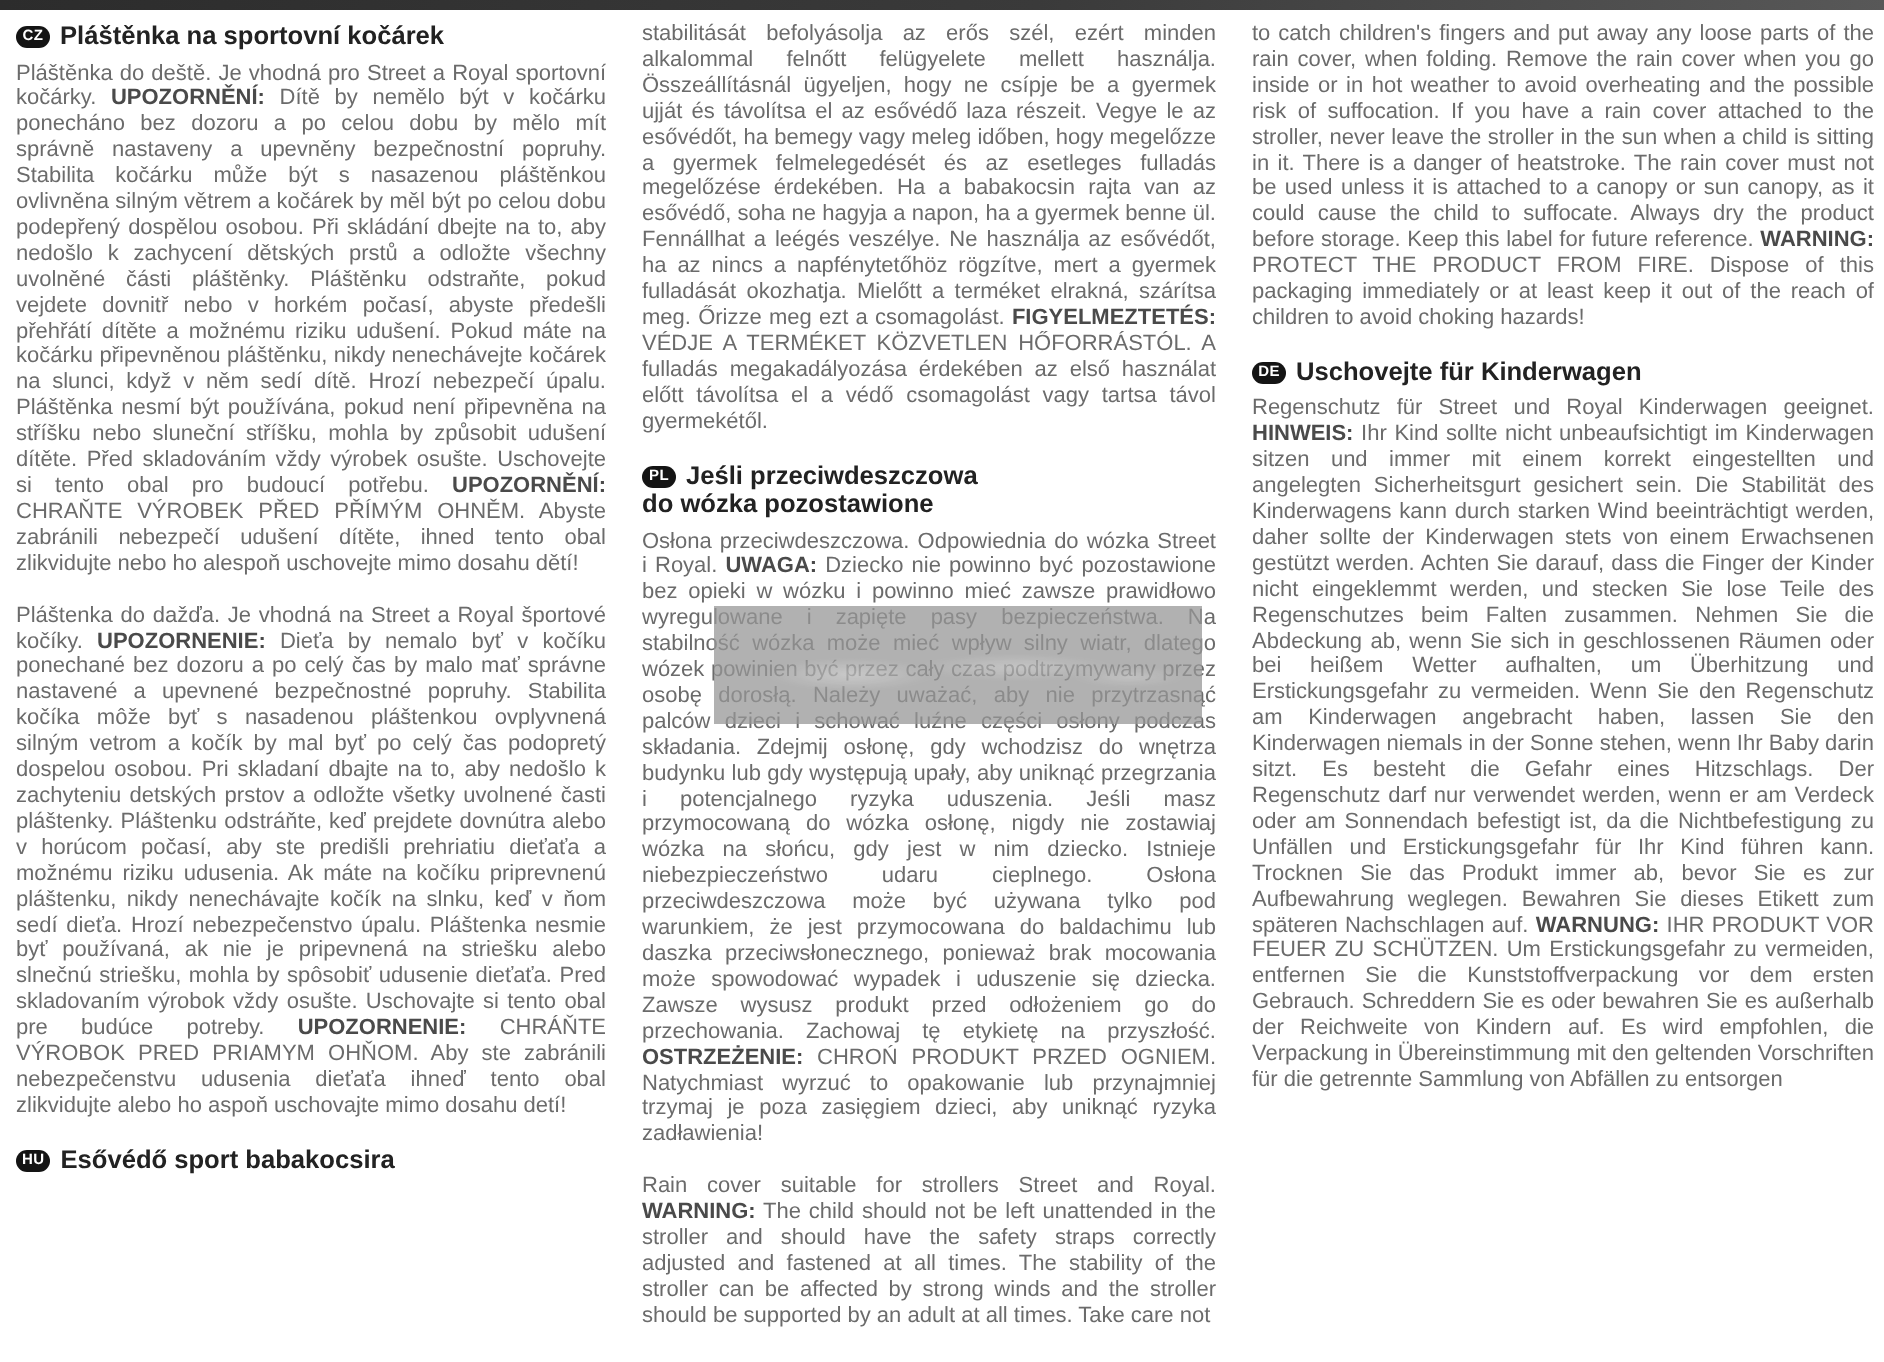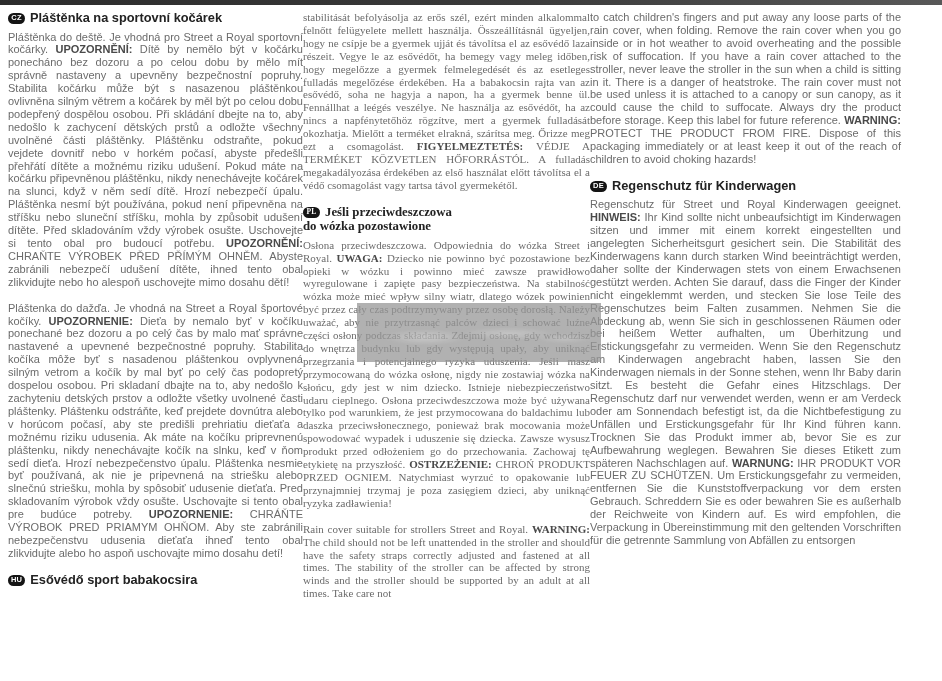--- a/index.html
+++ b/index.html
@@ -5,24 +5,24 @@
   html,body { margin:0; padding:0; }
   body {
     width:942px; height:681px; background:#ffffff; overflow:hidden; position:relative;
     font-family:"Liberation Sans", sans-serif;
   }
   .page { position:absolute; inset:0; background:var(--page_bg,#fff); }
   .top-edge {
     position:absolute; top:0; left:0; right:0; height:5px;
     background:linear-gradient(90deg, #2c2c2c 0%, #3a3a3a 55%, #585858 100%);
   }
-  .columns { position:absolute; left:8px; top:11px; right:8px; bottom:0; display:flex; }
+  .columns { position:absolute; left:8px; top:11px; right:8px; bottom:0; display:flex; gap:18px; }
   .col { flex:0 0 auto; }
   .col-1 { width:295px; }
-  .col-2 { width:287px;font-family:Liberation Serif, serif; }
+  .col-2 { width:287px; }
   .col-3 { width:311px; }
   .block { margin:0 0 13px 0; }
   .block.cont { margin-top:0; }
   .heading {
     font-size:12.8px; line-height:14.5px; font-weight:bold; color:var(--heading,#222);
     margin:0 0 5px 0;
   }
   .h2line { display:block; }
   .badge {
     display:inline-block; min-width:11px; padding:1px 3px 2px 3px; margin-right:5px;
@@ -73,19 +73,19 @@
         </section>
         <section class="block">
           <p class="body"><span class="seg">Rain cover suitable for strollers Street and Royal. </span><strong class="kw">WARNING:</strong><span class="seg"> The child should not be left unattended in the stroller and should have the safety straps correctly adjusted and fastened at all times. The stability of the stroller can be affected by strong winds and the stroller should be supported by an adult at all times. Take care not</span></p>
         </section>
       </div>
       <div class="col col-3">
         <section class="block cont">
           <p class="body"><span class="seg">to catch children's fingers and put away any loose parts of the rain cover, when folding. Remove the rain cover when you go inside or in hot weather to avoid overheating and the possible risk of suffocation. If you have a rain cover attached to the stroller, never leave the stroller in the sun when a child is sitting in it. There is a danger of heatstroke. The rain cover must not be used unless it is attached to a canopy or sun canopy, as it could cause the child to suffocate. Always dry the product before storage. Keep this label for future reference. </span><strong class="kw">WARNING:</strong><span class="seg"> PROTECT THE PRODUCT FROM FIRE. Dispose of this packaging immediately or at least keep it out of the reach of children to avoid choking hazards!</span></p>
         </section>
         <section class="block">
-          <h2 class="heading"><span class="badge">DE</span><span class="htext">Regenschutz für Kinderwagen</span></h2>
+          <h2 class="heading"><span class="badge">DE</span><span class="htext">Uschovejte für Kinderwagen</span></h2>
           <p class="body"><span class="seg">Regenschutz für Street und Royal Kinderwagen geeignet. </span><strong class="kw">HINWEIS:</strong><span class="seg"> Ihr Kind sollte nicht unbeaufsichtigt im Kinderwagen sitzen und immer mit einem korrekt eingestellten und angelegten Sicherheitsgurt gesichert sein. Die Stabilität des Kinderwagens kann durch starken Wind beeinträchtigt werden, daher sollte der Kinderwagen stets von einem Erwachsenen gestützt werden. Achten Sie darauf, dass die Finger der Kinder nicht eingeklemmt werden, und stecken Sie lose Teile des Regenschutzes beim Falten zusammen. Nehmen Sie die Abdeckung ab, wenn Sie sich in geschlossenen Räumen oder bei heißem Wetter aufhalten, um Überhitzung und Erstickungsgefahr zu vermeiden. Wenn Sie den Regenschutz am Kinderwagen angebracht haben, lassen Sie den Kinderwagen niemals in der Sonne stehen, wenn Ihr Baby darin sitzt. Es besteht die Gefahr eines Hitzschlags. Der Regenschutz darf nur verwendet werden, wenn er am Verdeck oder am Sonnendach befestigt ist, da die Nichtbefestigung zu Unfällen und Erstickungsgefahr für Ihr Kind führen kann. Trocknen Sie das Produkt immer ab, bevor Sie es zur Aufbewahrung weglegen. Bewahren Sie dieses Etikett zum späteren Nachschlagen auf. </span><strong class="kw">WARNUNG:</strong><span class="seg"> IHR PRODUKT VOR FEUER ZU SCHÜTZEN. Um Erstickungsgefahr zu vermeiden, entfernen Sie die Kunststoffverpackung vor dem ersten Gebrauch. Schreddern Sie es oder bewahren Sie es außerhalb der Reichweite von Kindern auf. Es wird empfohlen, die Verpackung in Übereinstimmung mit den geltenden Vorschriften für die getrennte Sammlung von Abfällen zu entsorgen</span></p>
         </section>
       </div>
     </div>
   <div class="watermark"></div>
 </div>
 
 </body></html>

